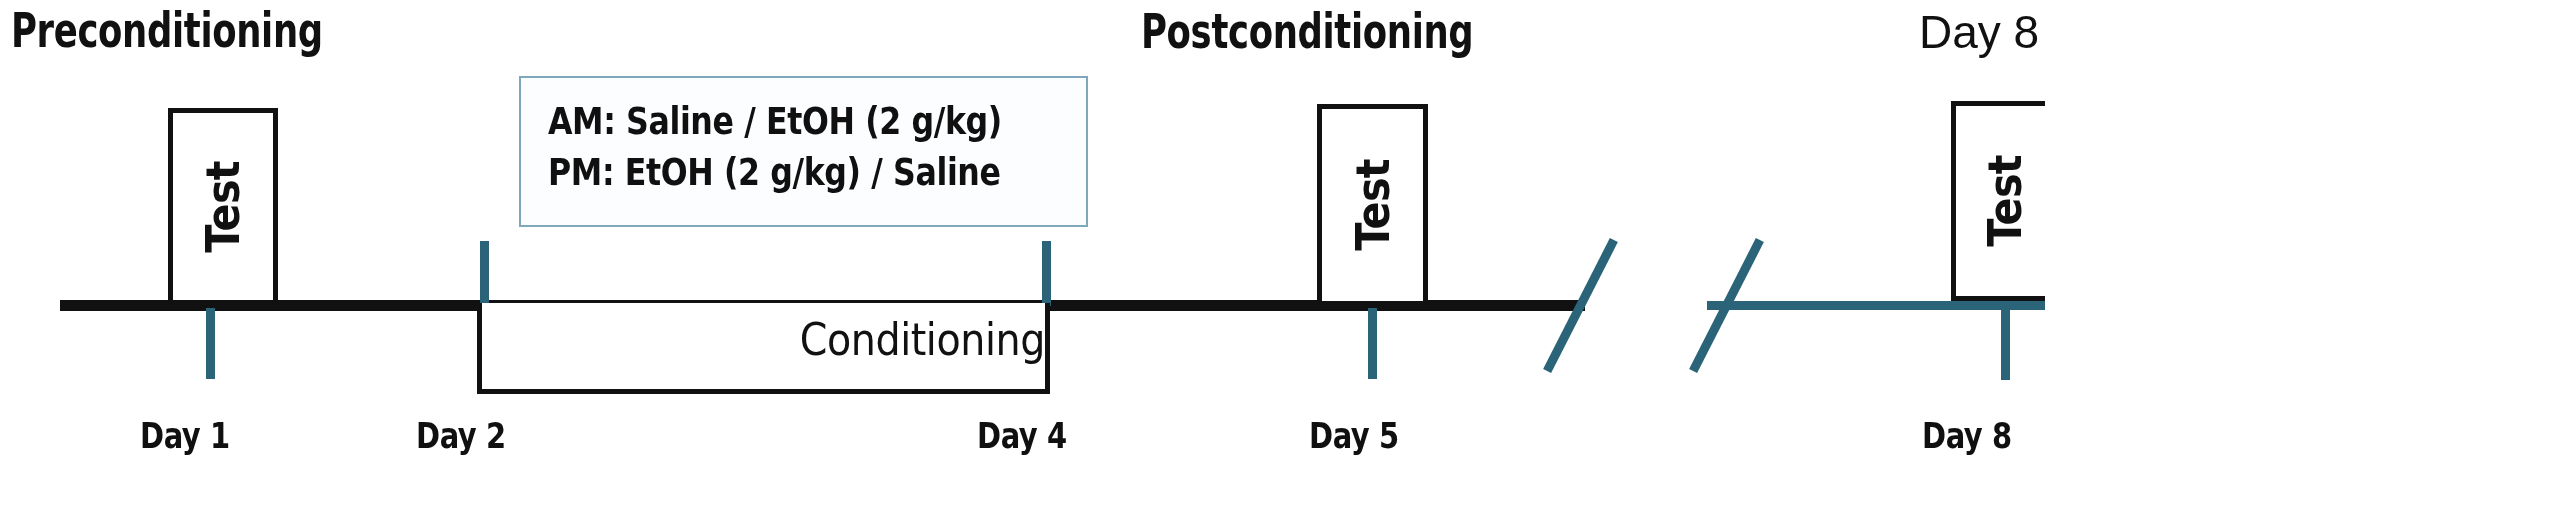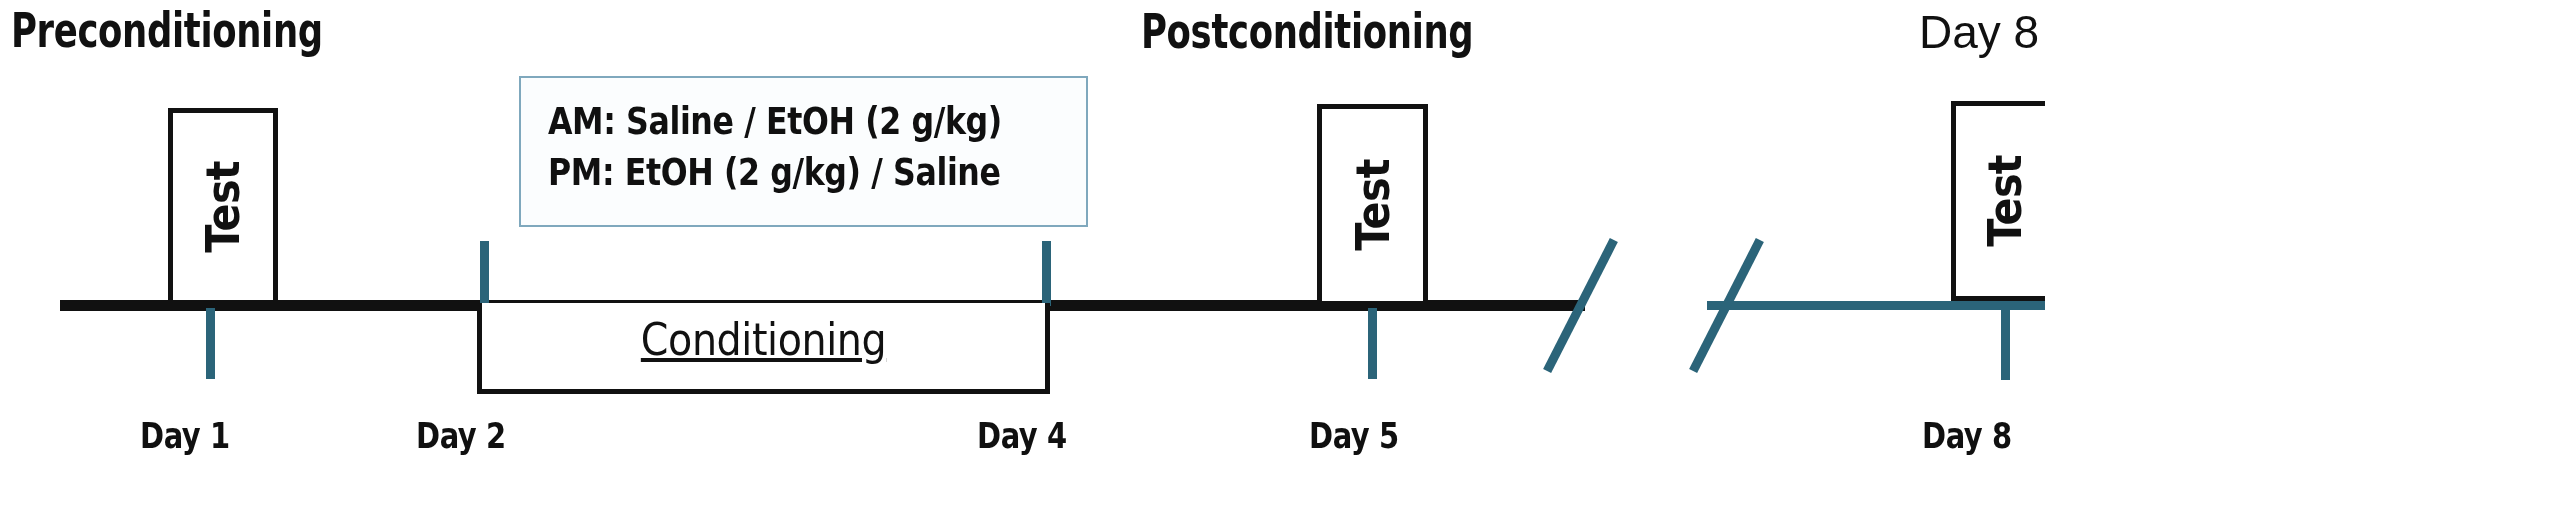--- a/index.html
+++ b/index.html
@@ -111,29 +111,28 @@
     left:477px; top:303px; width:573px; height:91px;
     background:#ffffff;
     border:5.6px solid #111111;
     border-top:none;
     box-sizing:border-box;
     z-index:5;
   }
   #cond-label{
     position:absolute;
     left:0; right:0; top:11px;
-    text-align:center;
+    text-align:right;
     font-family:"DejaVu Sans Condensed","Liberation Sans", sans-serif;
     font-stretch:condensed;
     font-weight:400;
     font-size:44px;
     color:#111111;
     letter-spacing:-0.4px;
     white-space:nowrap;
-    text-decoration:underline;
   }
 
   
   #drug-box{
     position:absolute;
     left:483px; top:76px; width:569px; height:151px;
     background:#fbfdfe;
     border:2.4px solid #7fa8bd;
     box-sizing:border-box;
     z-index:4;

